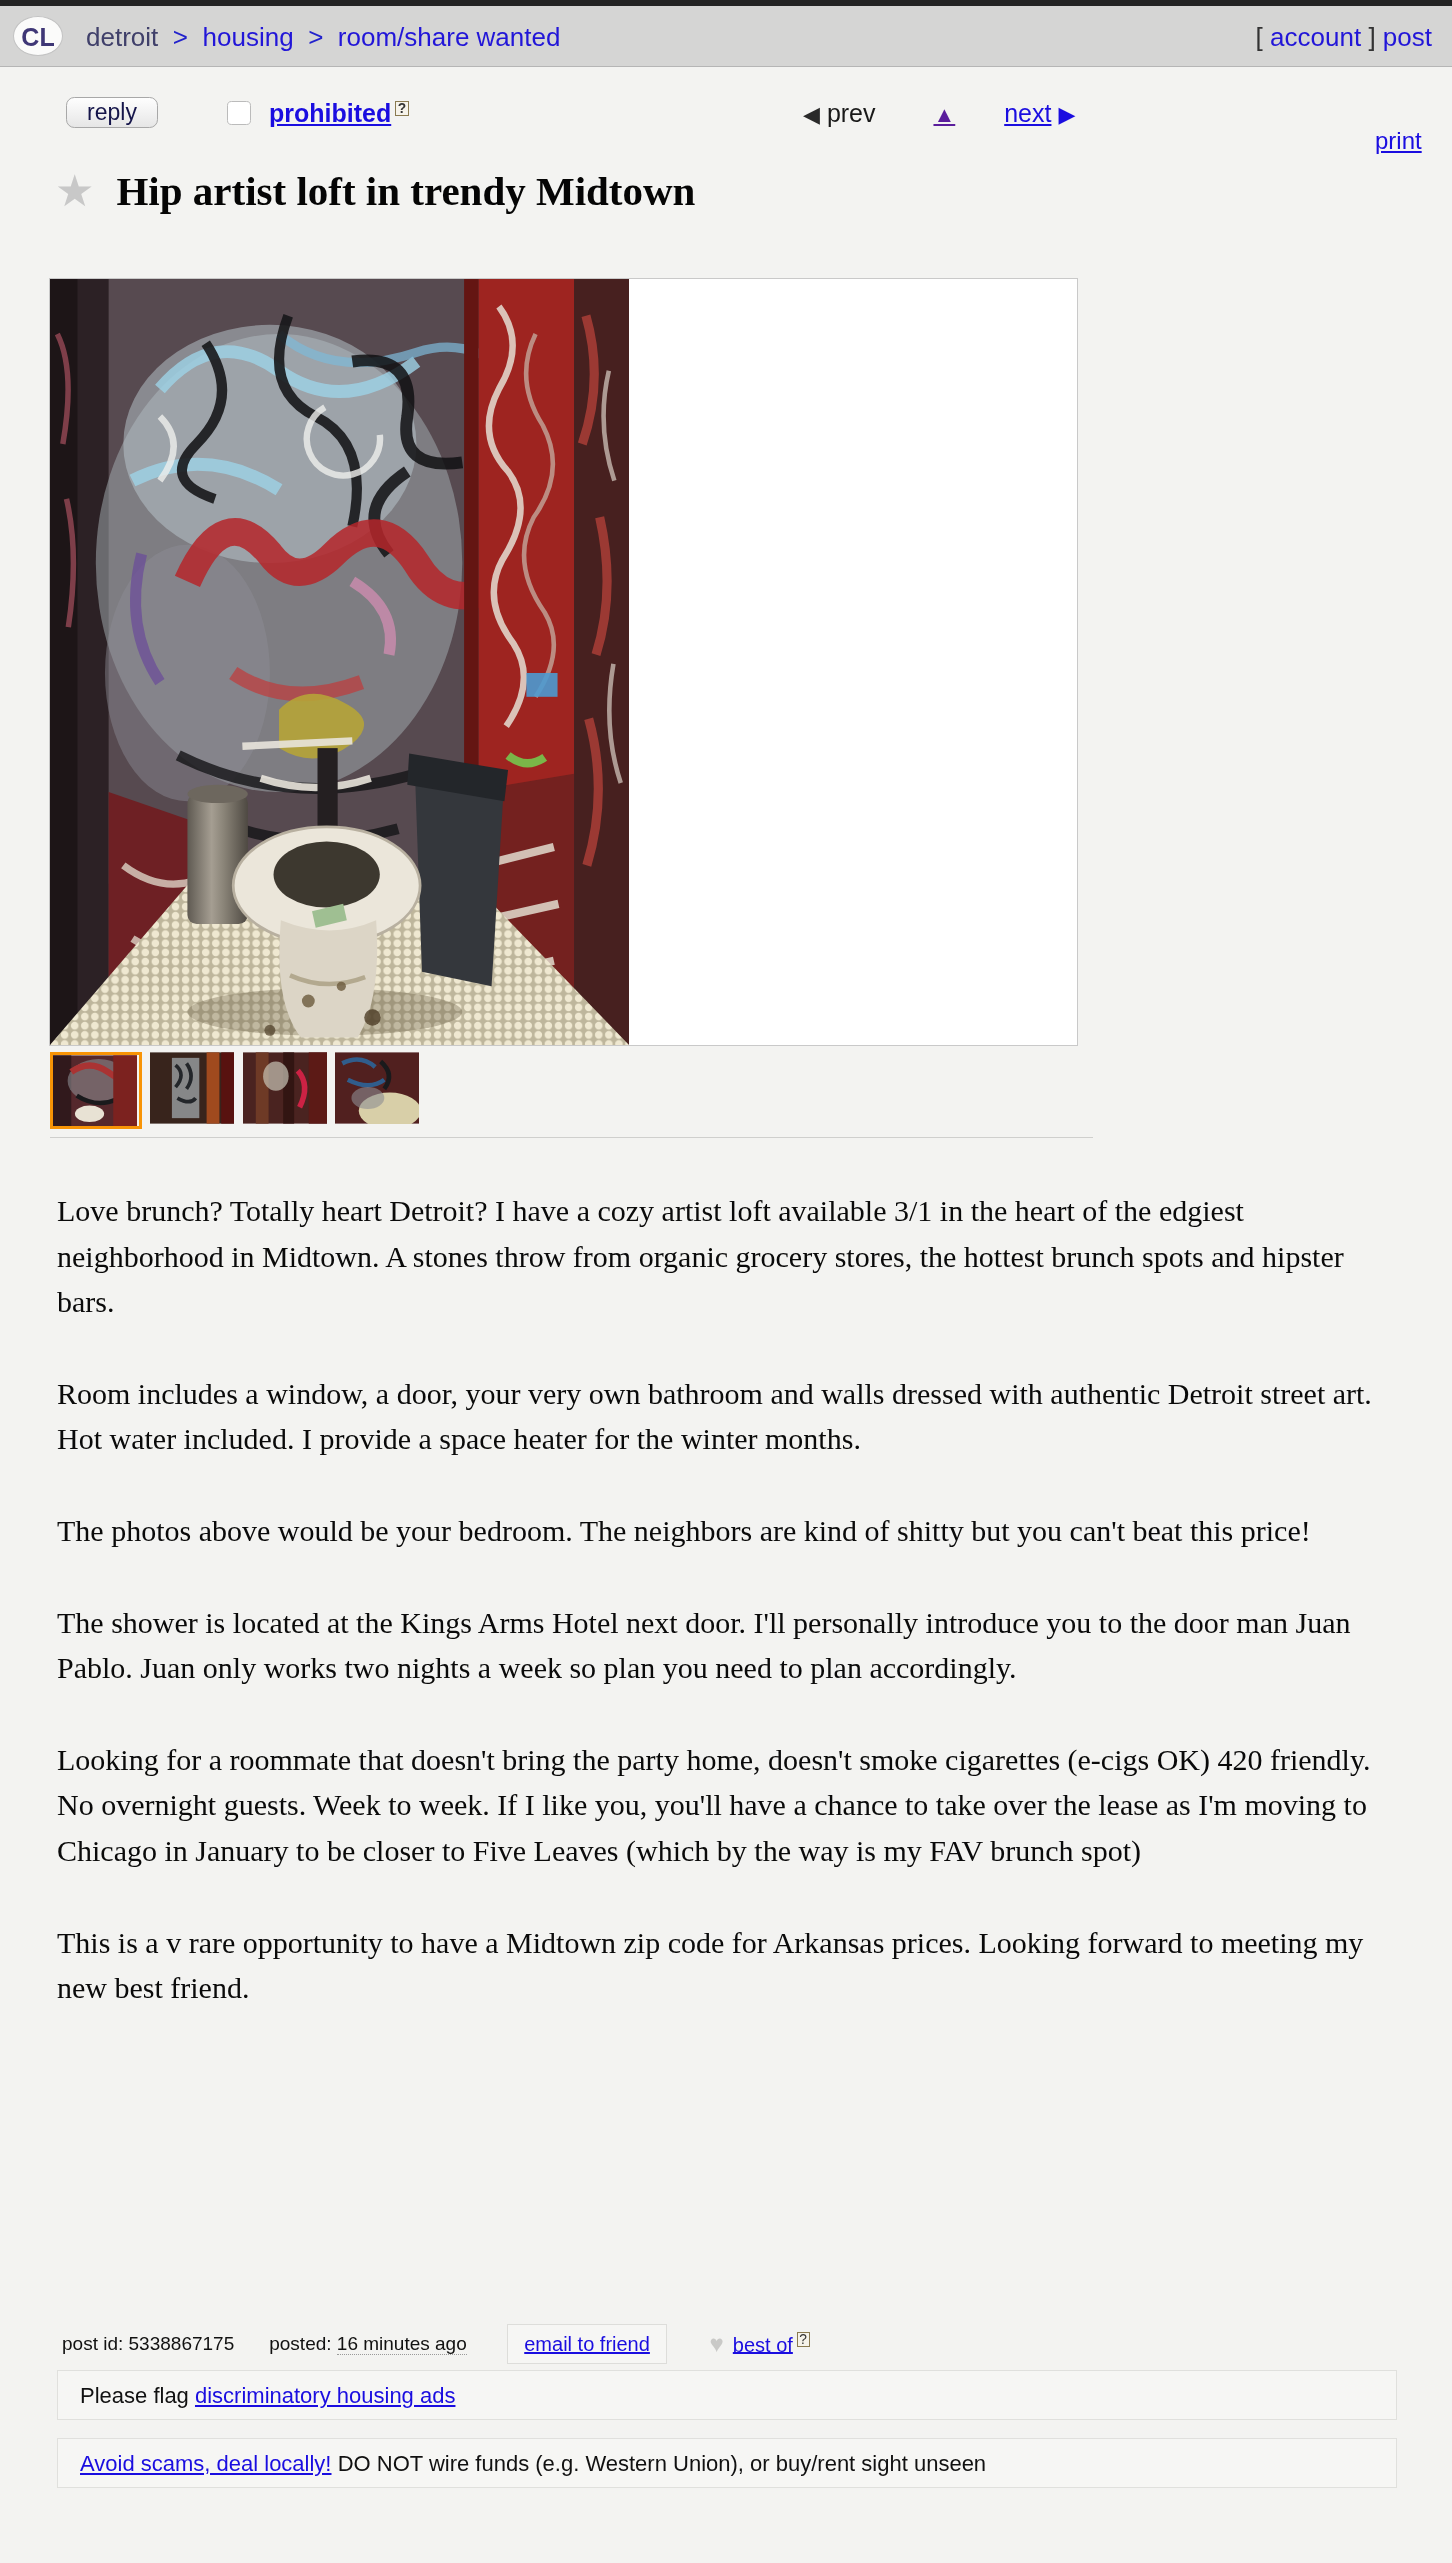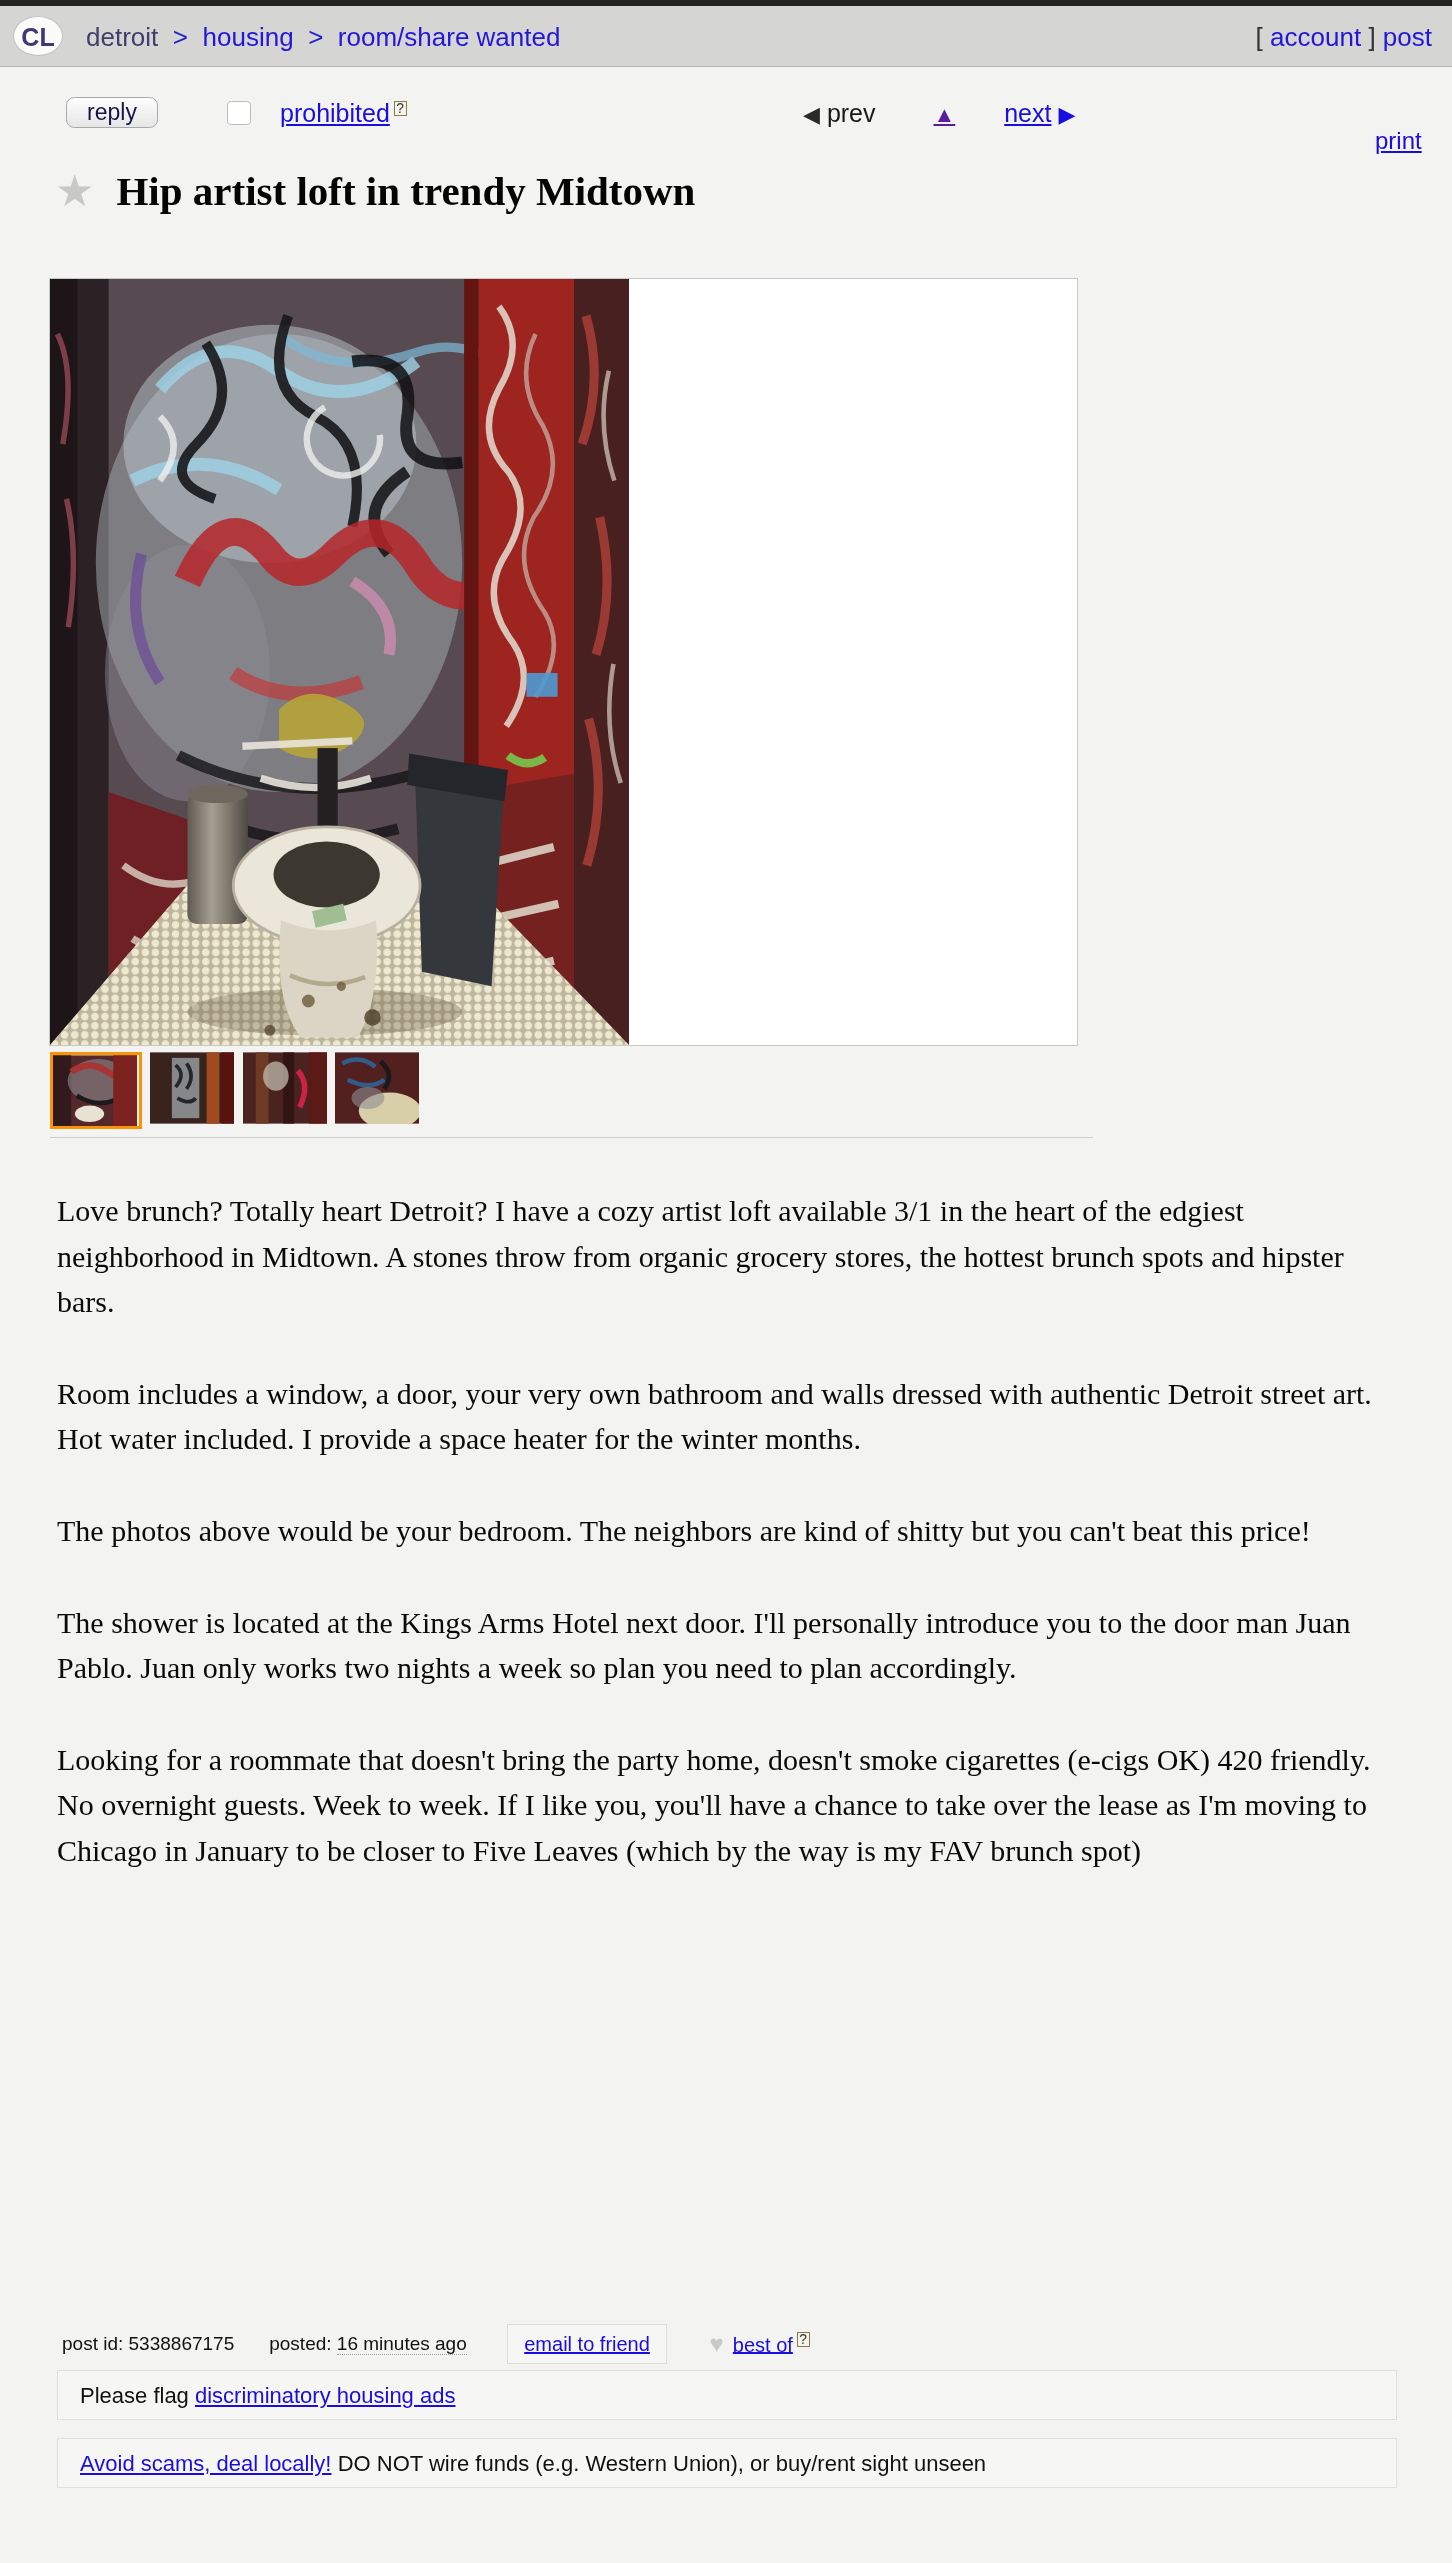--- a/index.html
+++ b/index.html
@@ -33,21 +33,21 @@
   .btn-reply {
     position:absolute; left:66px; top:97px; width:92px; height:31px;
     border:0.9px solid #a8a8a8; border-radius:8.3px;
     background:linear-gradient(#fefefe,#e6e6e6);
     font-size:23px; color:#15154a; text-align:center; line-height:29px;
   }
   .chk {
     position:absolute; left:227px; top:101px; width:24px; height:24px;
     background:#fff; border:0.9px solid #bbb; border-radius:4.6px;
   }
-  .lnk-prohibited { position:absolute; left:280px; top:99px; font-size:25px; }
+  .lnk-prohibited { position:absolute; left:269px; top:99px; font-size:25px;font-weight:bold; }
   .u { text-decoration:underline; }
   .blue { color:#1a0de0; }
   .help-badge {
     display:inline-block; vertical-align:super; font-size:13.8px; line-height:13.8px;
     border:0.9px solid #8a7a50; color:#333; padding:0 1.8px; margin-left:3.7px; background:#f6f3ea;
   }
   .navmid { position:absolute; top:99px; left:803px; font-size:25px; white-space:nowrap; }
   .navmid .prev { color:#191919; }
   .navmid .tri-dark { color:#2a2a2a; font-size:22px; }
   .navmid .uparrow { color:#5a1d9c; margin:0 42px 0 51px; font-size:22px; text-decoration:underline; }
@@ -273,20 +273,21 @@
     </svg>
   </div>
 </div>
 
 <section class="postingbody">
     <p>Love brunch? Totally heart Detroit? I have a cozy artist loft available 3/1 in the heart of the edgiest neighborhood in Midtown. A stones throw from organic grocery stores, the hottest brunch spots and hipster bars.</p>
     <p>Room includes a window, a door, your very own bathroom and walls dressed with authentic Detroit street art. Hot water included. I provide a space heater for the winter months.</p>
     <p>The photos above would be your bedroom. The neighbors are kind of shitty but you can't beat this price!</p>
     <p>The shower is located at the Kings Arms Hotel next door. I'll personally introduce you to the door man Juan Pablo. Juan only works two nights a week so plan you need to plan accordingly.</p>
     <p>Looking for a roommate that doesn't bring the party home, doesn't smoke cigarettes (e-cigs OK) 420 friendly. No overnight guests. Week to week. If I like you, you'll have a chance to take over the lease as I'm moving to Chicago in January to be closer to Five Leaves (which by the way is my FAV brunch spot)</p>
+    <p>This is a v rare opportunity to have a Midtown zip code for Arkansas prices. Looking forward to meeting my new best friend.</p>
   </section>
 
 <div class="postfooter">
   <span class="pid">
     <span>post id:</span>
     <span>5338867175</span>
   </span>
   <span class="posted">
     <span>posted:</span>
     <span class="dotted">16 minutes ago</span>

